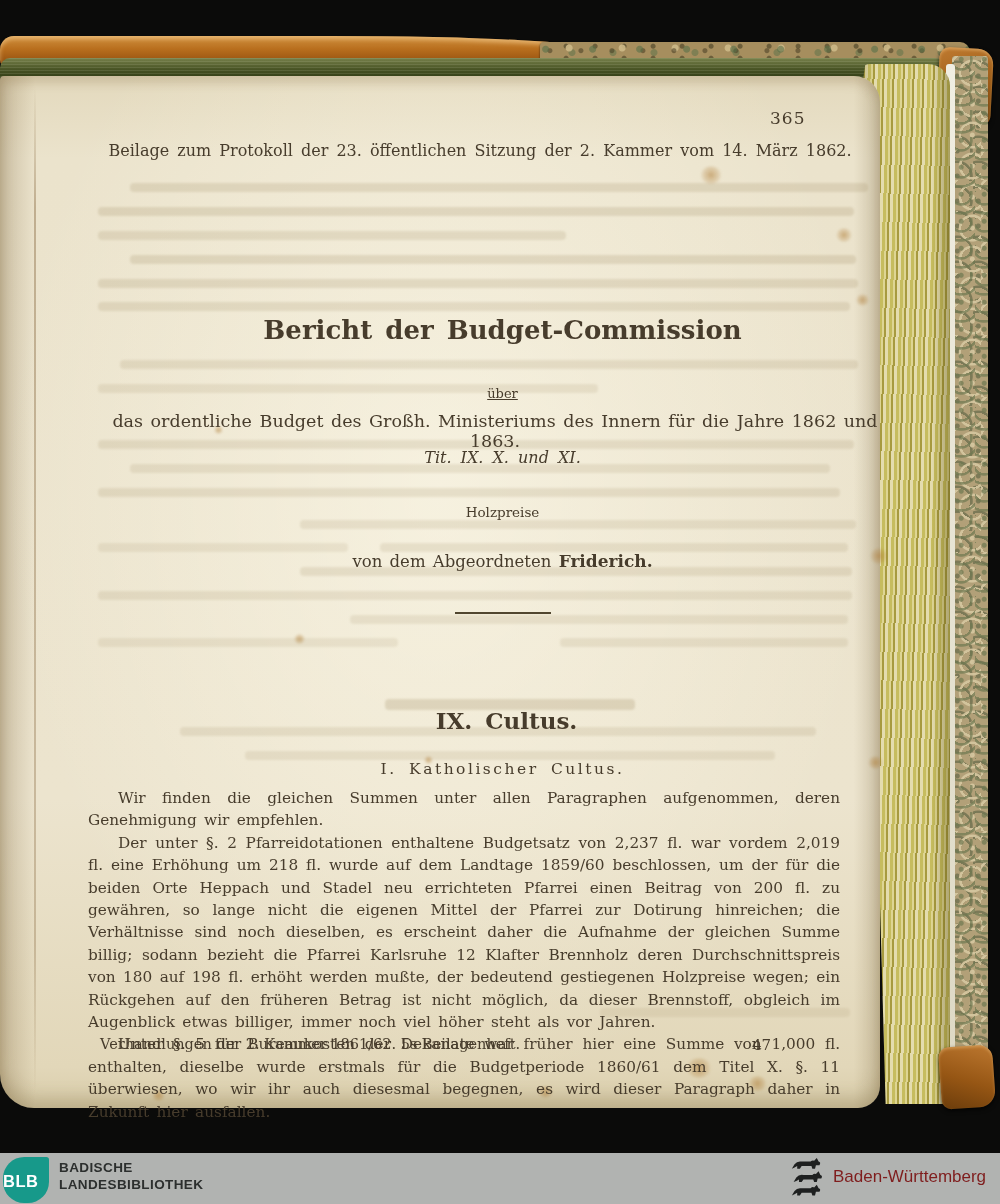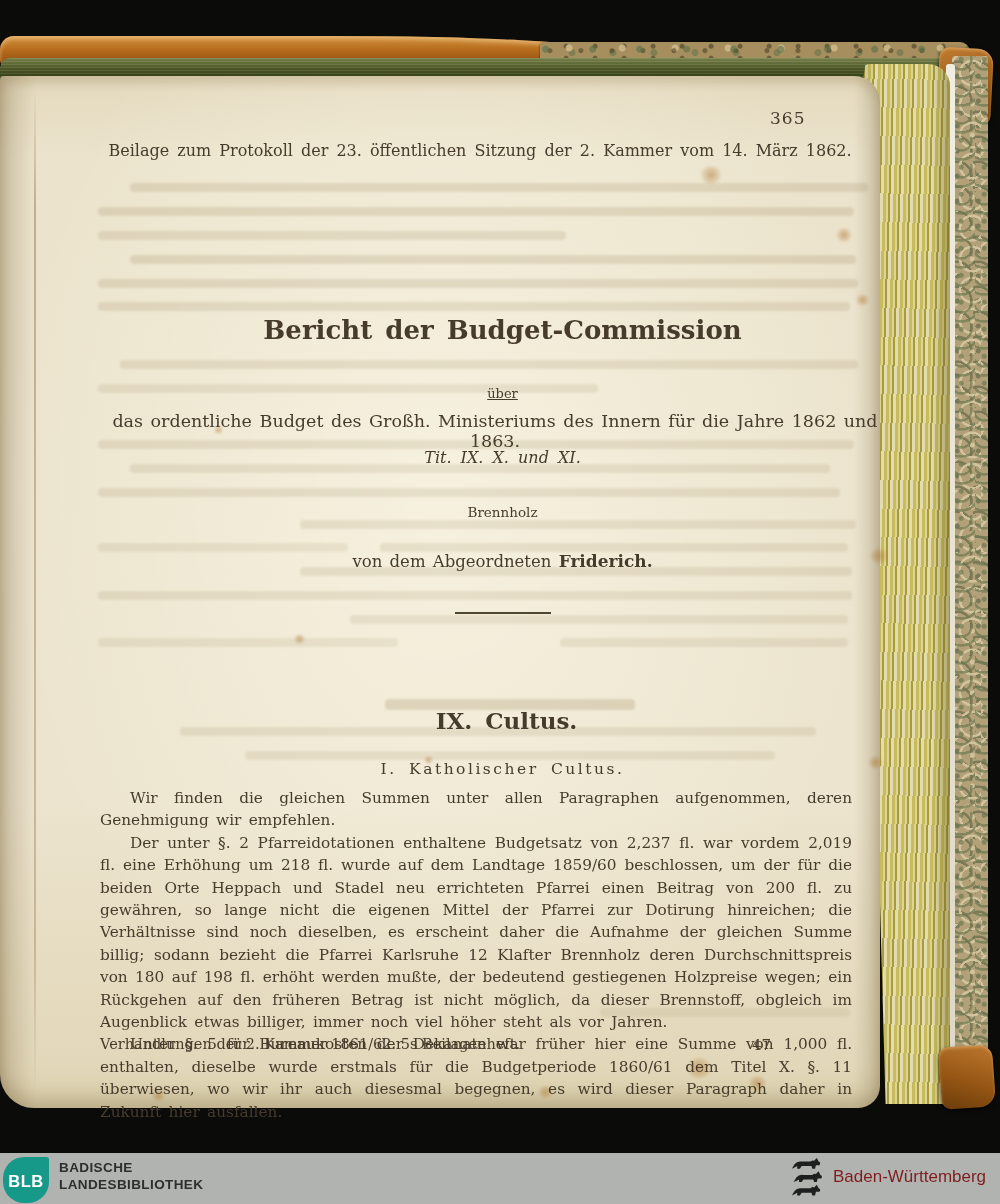--- a/index.html
+++ b/index.html
@@ -96,39 +96,39 @@
   .ueber{left:115px;top:386px;width:775px;text-align:center;font-size:13px;text-decoration:underline;}
   .budget-line{left:100px;top:411px;width:790px;text-align:center;font-size:17.5px;word-spacing:2px;}
   .tit-line{left:115px;top:448px;width:775px;text-align:center;font-size:16px;word-spacing:4px;font-style:italic;}
   .erstattet{left:115px;top:504px;width:775px;text-align:center;font-size:13.5px;}
   .author-line{left:115px;top:551px;width:775px;text-align:center;font-size:16.5px;word-spacing:2px;}
   .author-line b{font-size:17px;text-align:right;}
   .rule{left:455px;top:612px;width:96px;height:2px;background:#51462f;}
   .section-heading{left:115px;top:652px;width:775px;text-align:center;font-size:21px;font-weight:bold;margin:0;word-spacing:9px;}
   .chapter-heading{left:115px;top:703px;width:775px;text-align:center;font-size:23px;font-weight:bold;margin:4px;word-spacing:5px;}
   .subsection-heading{left:115px;top:760px;width:775px;text-align:center;font-size:15.5px;font-weight:normal;margin:0;letter-spacing:2.5px;word-spacing:5px;}
-  .body-col{left:100px;top:787px;width:752px;font-size:15.3px;line-height:22.4px;text-align:justify;word-spacing:2.5px;}
+  .body-col{left:88px;top:787px;width:752px;font-size:15.3px;line-height:22.4px;text-align:justify;word-spacing:2.5px;}
   .body-col p{margin:0;text-indent:30px;}
   .page-footer{left:100px;top:1036px;width:760px;font-size:14.5px;}
   .sheet-number{position:absolute;left:652px;top:0;font-size:15px;}
 
   
   .ghost{position:absolute;height:9px;border-radius:4px;background:#8b7446;filter:blur(1.3px);}
 
   .fox{position:absolute;border-radius:50%;background:radial-gradient(circle,rgba(170,115,40,.5) 0%,rgba(170,115,40,.18) 55%,rgba(170,115,40,0) 75%);filter:blur(1px);}
 
   
   .library-bar{
     left:0;top:1153px;width:1000px;height:51px;background:#b1b3b1;
     font-family:"Liberation Sans","DejaVu Sans",sans-serif;
   }
   .blb-logo{
     position:absolute;left:3px;top:4px;width:46px;height:46px;
     background:#17998a;border-radius:46% 6% 46% 46%;
-    display:flex;align-items:center;justify-content:center;
+    display:flex;align-items:center;
   }
   .blb-logo span{color:#fff;font-weight:bold;font-size:16.5px;letter-spacing:.5px;margin-top:3px;}
   .library-name{
     position:absolute;left:59px;top:7px;color:#2c2f2e;font-weight:bold;
     font-size:13.5px;line-height:16.5px;letter-spacing:.4px;
   }
   .coat-of-arms{position:absolute;left:789px;top:5px;width:36px;height:41px;}
   .state-name{position:absolute;left:833px;top:14px;font-size:17px;color:#7f1d1d;}
 </style>
 </head>
@@ -188,21 +188,21 @@
     <div class="fox" style="left:424px;top:756px;width:9px;height:8px;"></div>
     <div class="fox" style="left:214px;top:426px;width:9px;height:8px;"></div>
   </div>
 
   <div class="abs ink page-number">365</div>
   <div class="abs ink header-line">Beilage zum Protokoll der 23. öffentlichen Sitzung der 2. Kammer vom 14. März 1862.</div>
   <h1 class="abs ink doc-title">Bericht der Budget-Commission</h1>
   <div class="abs ink ueber">über</div>
   <div class="abs ink budget-line">das ordentliche Budget des Großh. Ministeriums des Innern für die Jahre 1862 und 1863.</div>
   <div class="abs ink tit-line">Tit. IX. X. und XI.</div>
-  <div class="abs ink erstattet">Brennholz</div>
+  <div class="abs ink erstattet">Holzpreise</div>
   <div class="abs ink author-line"><span>von dem Abgeordneten </span><b>Friderich.</b></div>
   <div class="abs rule"></div>
   <h3 class="abs ink chapter-heading">IX. Cultus.</h3>
   <h4 class="abs ink subsection-heading">I. Katholischer Cultus.</h4>
 
   <div class="abs ink body-col">
     <p>Wir finden die gleichen Summen unter allen Paragraphen aufgenommen, deren Genehmigung wir empfehlen.</p>
     <p>Der unter §. 2 Pfarreidotationen enthaltene Budgetsatz von 2,237 fl. war vordem 2,019 fl. eine Erhöhung um 218 fl. wurde auf dem Landtage 1859/60 beschlossen, um der für die beiden Orte Heppach und Stadel neu errichteten Pfarrei einen Beitrag von 200 fl. zu gewähren, so lange nicht die eigenen Mittel der Pfarrei zur Dotirung hinreichen; die Verhältnisse sind noch dieselben, es erscheint daher die Aufnahme der gleichen Summe billig; sodann bezieht die Pfarrei Karlsruhe 12 Klafter Brennholz deren Durchschnittspreis von 180 auf 198 fl. erhöht werden mußte, der bedeutend gestiegenen Holzpreise wegen; ein Rückgehen auf den früheren Betrag ist nicht möglich, da dieser Brennstoff, obgleich im Augenblick etwas billiger, immer noch viel höher steht als vor Jahren.</p>
     <p>Unter §. 5 für Bureaukosten der Dekanate war früher hier eine Summe von 1,000 fl. enthalten, dieselbe wurde erstmals für die Budgetperiode 1860/61 dem Titel X. §. 11 überwiesen, wo wir ihr auch diesesmal begegnen, es wird dieser Paragraph daher in Zukunft hier ausfallen.</p>
   </div>

